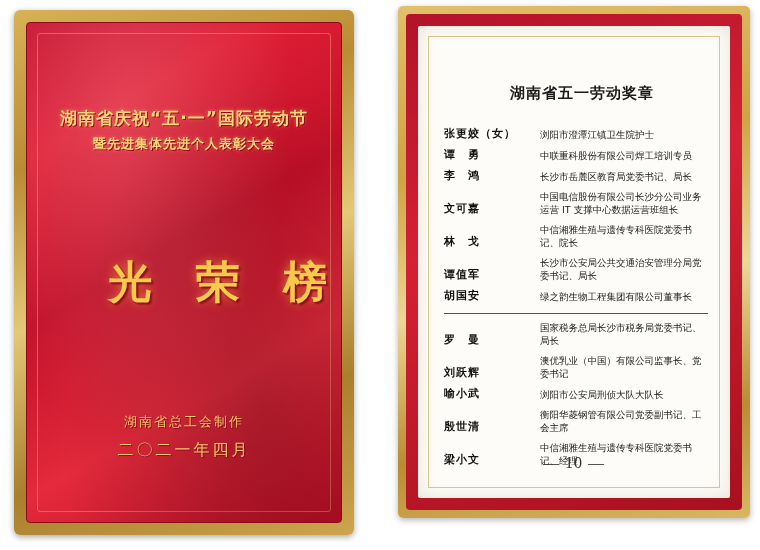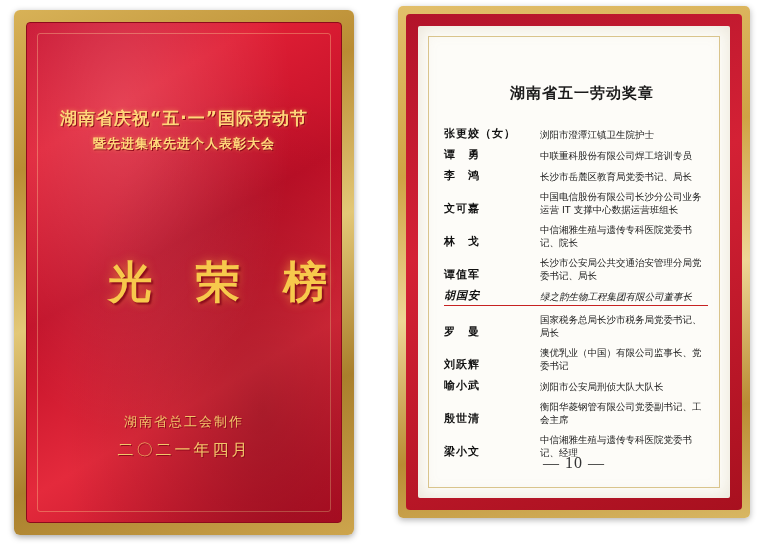--- a/index.html
+++ b/index.html
@@ -191,23 +191,22 @@
   .award-row .org {
     flex: 1 1 auto;
     font-family: "DejaVu Sans", "Liberation Sans", sans-serif;
     font-size: 9.5px;
     color: #1a1a1a;
     line-height: 13px;
     padding-top: 1px;
   }
   .award-row.highlight {
     border-bottom: 1.5px solid #c62222;
-    padding-bottom: 2px;
+    padding-bottom: 10px;
     margin-bottom: 6px;
-    font-style: italic;
   }
   .page-number {
     position: absolute;
     left: 0; right: 0;
     bottom: 26px;
     text-align: center;
     font-family: Liberation Serif, serif;
     font-size: 16px;
     color: #333;
     letter-spacing: 1px;

